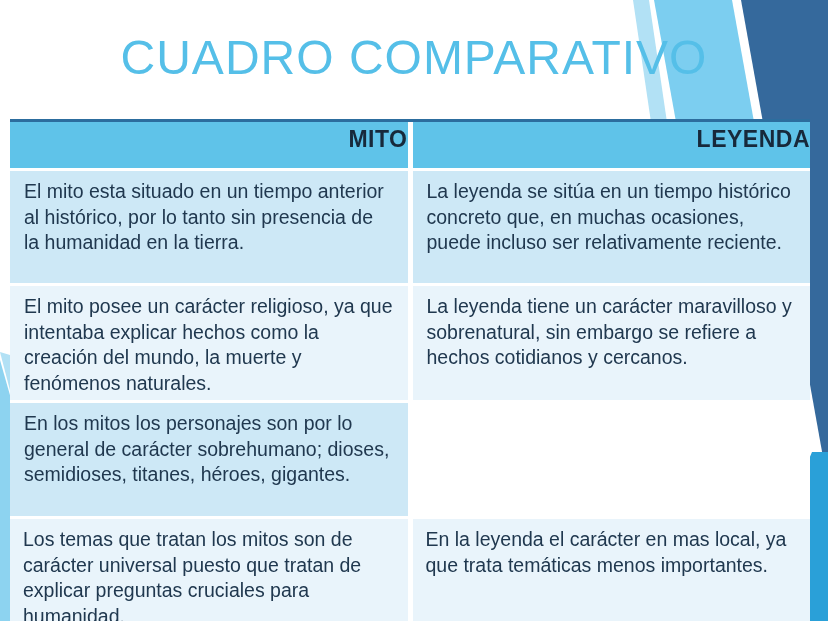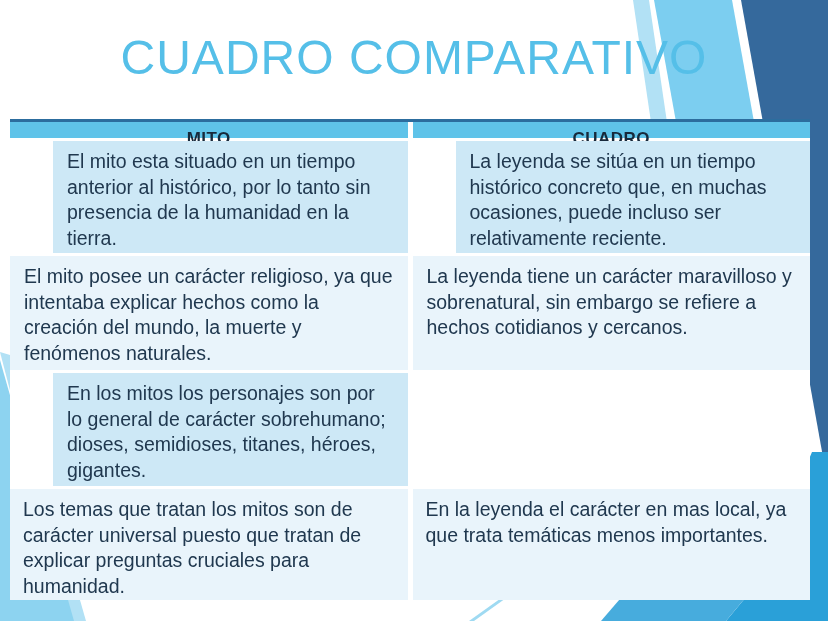--- a/index.html
+++ b/index.html
@@ -20,34 +20,34 @@
     background:#ffffff;
     border-top:3px solid var(--table_top_border);
   }
   .thead{
     display:grid;grid-template-columns:1fr 1fr;column-gap:5px;
     background:#ffffff;margin-bottom:3px;
   }
   .th{
     background:var(--header_bg);
     color:var(--header_text);
-    font-weight:bold;font-size:17px;letter-spacing:.5px;
-    height:16px;line-height:34px;text-align:center;
+    font-weight:bold;font-size:23px;letter-spacing:.5px;
+    height:46px;line-height:34px;text-align:right;
   }
   .tr{
     display:grid;grid-template-columns:1fr 1fr;column-gap:5px;
     margin-bottom:3px;
   }
   .tr:last-child{margin-bottom:0;}
   .td{
     padding:8px 14px 0 14px;
     font-size:19.5px;line-height:1.32;
     color:var(--body_text);
   }
-  .tr.odd .td{background:var(--row_odd_bg);margin-left:43px;}
+  .tr.odd .td{background:var(--row_odd_bg);}
   .tr.even .td{background:var(--row_even_bg);}
   .r1{height:104px;} .r2{height:106px;} .r3{height:105px;} .r4{height:103px;padding-left:13px;}
 </style>
 </head>
 <body>
 
 <svg class="decor" viewBox="0 0 828 621" aria-hidden="true">
 
   <polygon points="633,0 649,0 702,360 686,360" fill="#B2E1F5"></polygon>
   <polygon points="654,0 732,0 797,360 719,360" fill="#7CCEF0"></polygon>
@@ -60,21 +60,21 @@
 
   <polygon points="0,352 10,355 86,621 70,621" fill="#B2E1F5"></polygon>
   <polygon points="0,360 74,621 0,621" fill="#8DD3F0"></polygon>
 </svg>
 
 <div class="title">CUADRO COMPARATIVO</div>
 
 <div class="table">
   <div class="thead">
     <div class="th">MITO</div>
-    <div class="th">CUADRO</div>
+    <div class="th">LEYENDA</div>
   </div>
 
   <div class="tr odd">
     <div class="td r1">El mito esta situado en un tiempo anterior al histórico, por lo tanto sin presencia de la humanidad en la tierra.</div>
     <div class="td r1">La leyenda se sitúa en un tiempo histórico concreto que, en muchas ocasiones, puede incluso ser relativamente reciente.</div>
   </div>
 
   <div class="tr even">
     <div class="td r2">El mito posee un carácter religioso, ya que intentaba explicar hechos como la creación del mundo, la muerte y fenómenos naturales.</div>
     <div class="td r2">La leyenda tiene un carácter maravilloso y sobrenatural, sin embargo se refiere a hechos cotidianos y cercanos.</div>

